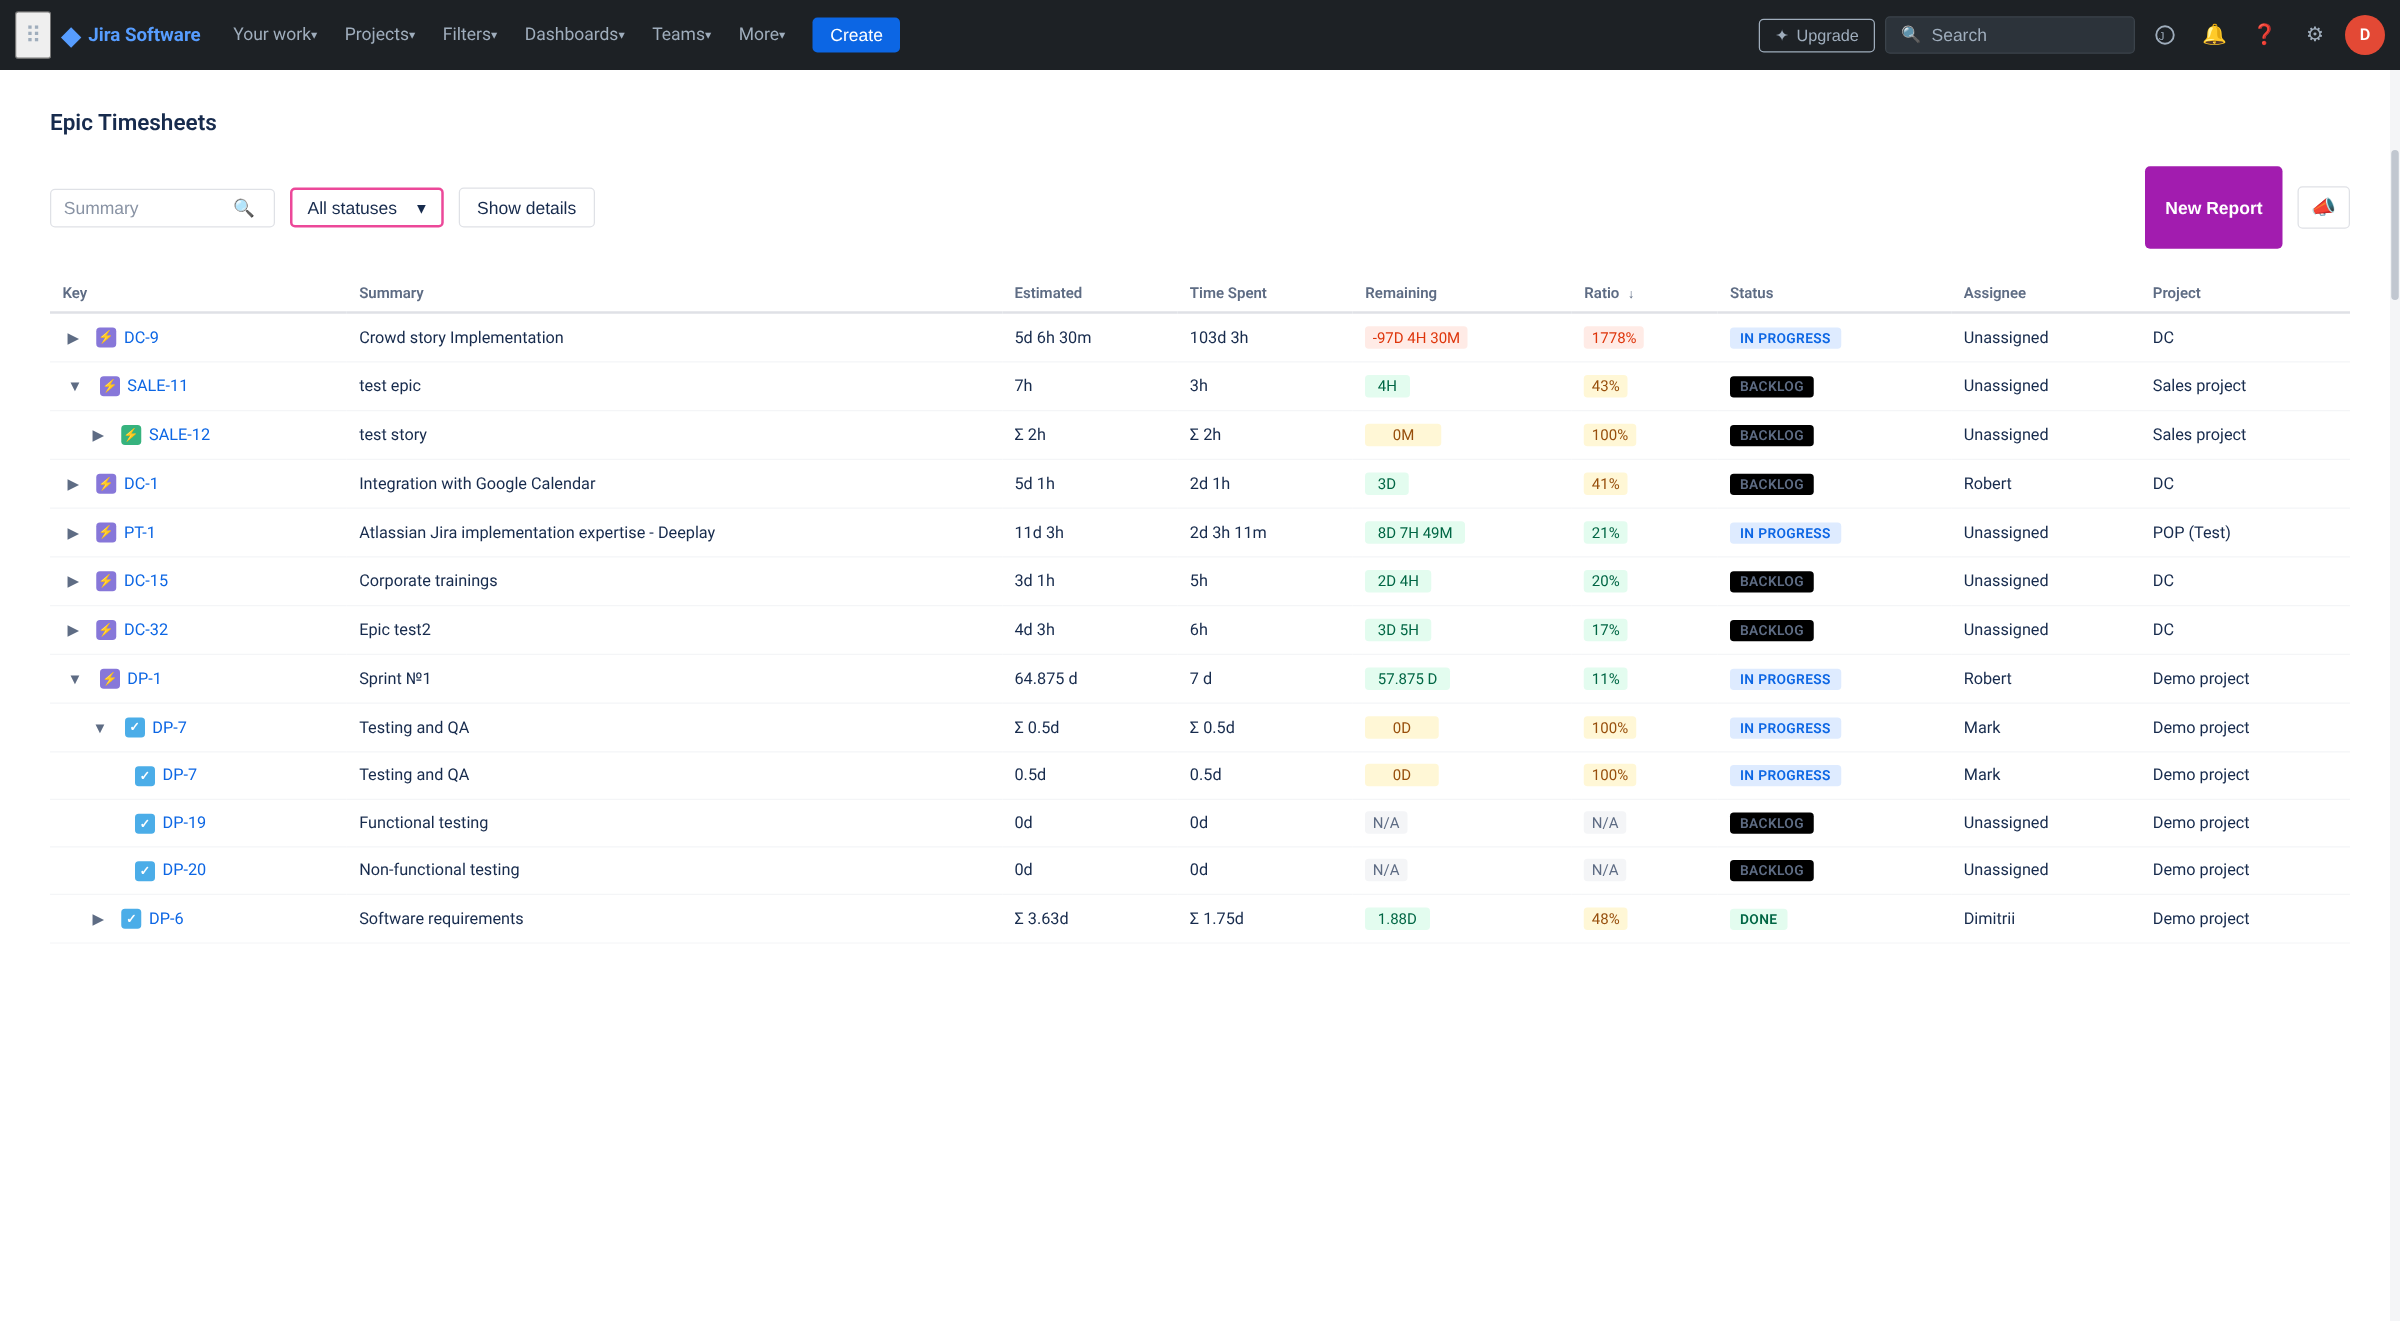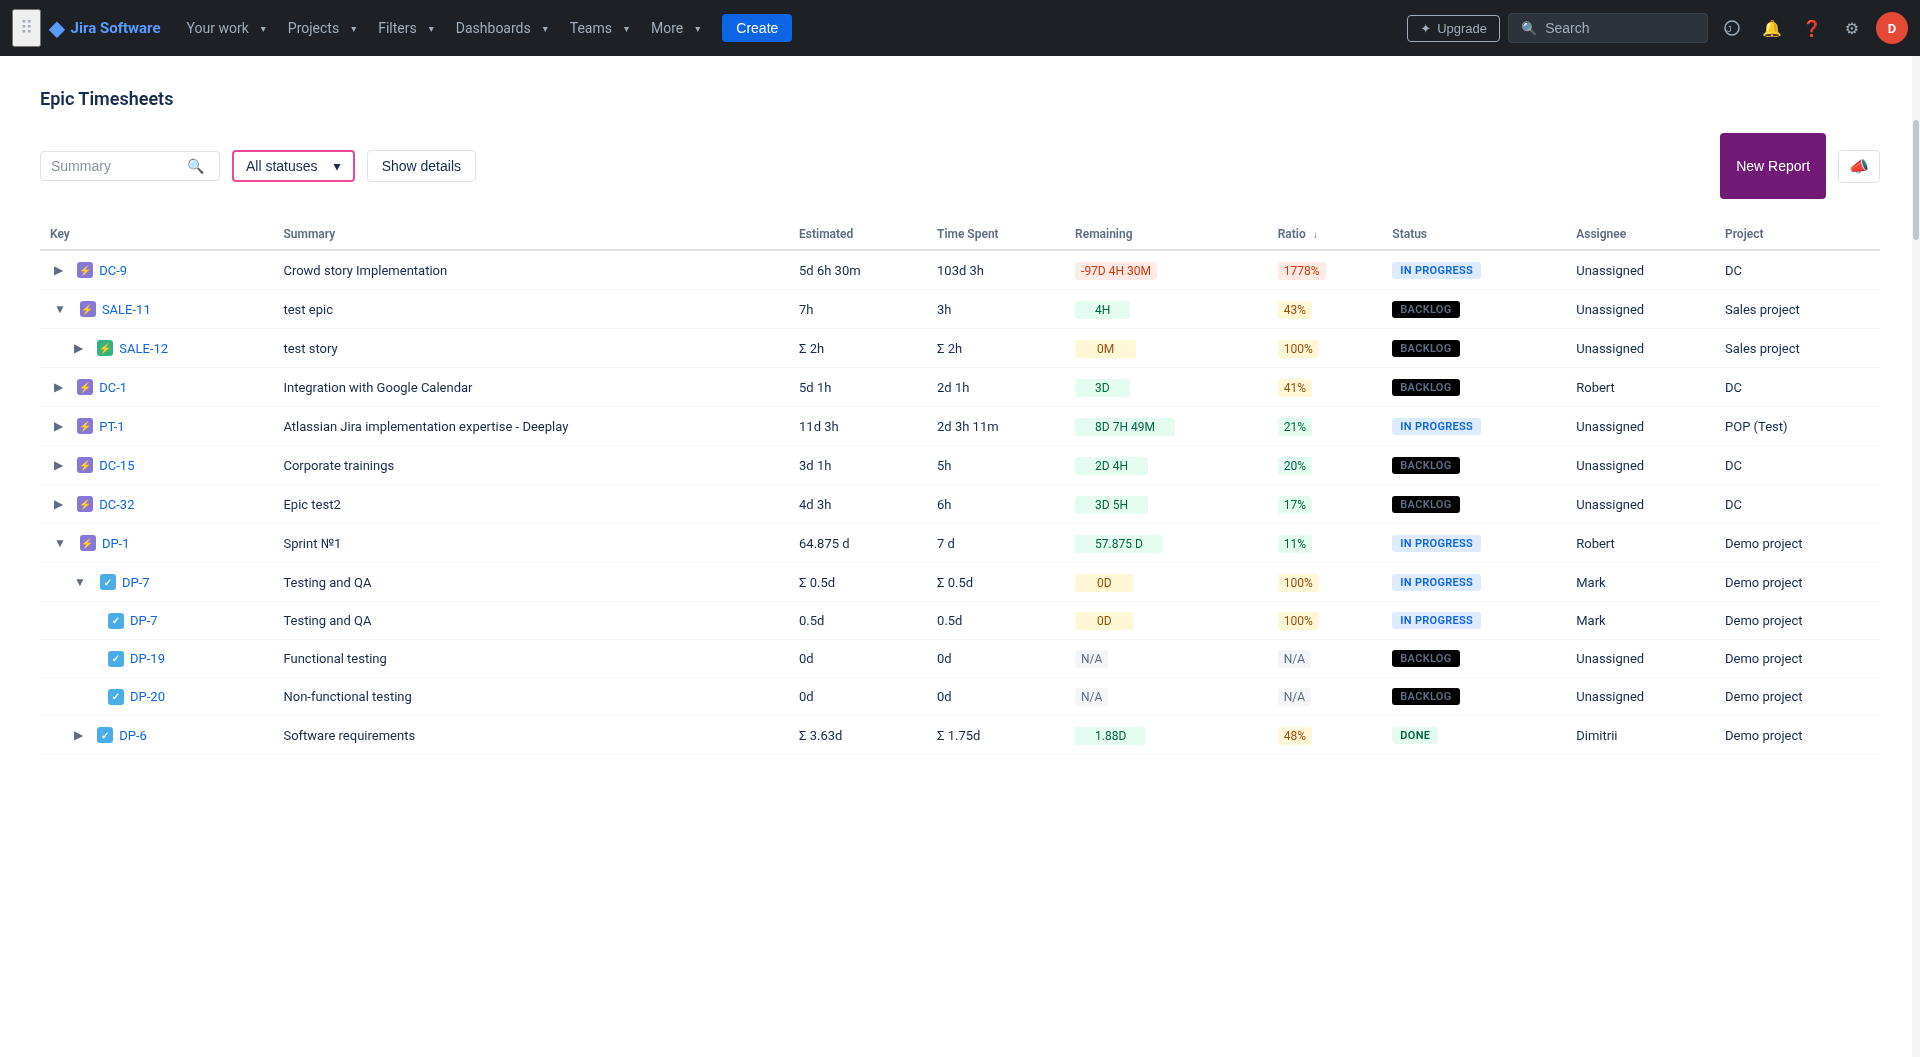--- a/index.html
+++ b/index.html
@@ -10,21 +10,21 @@
       display: flex; align-items: center; height: 56px;
       background: #1d2125; padding: 0 12px; gap: 8px;
       position: fixed; top: 0; left: 0; right: 0; z-index: 100;
     }
     .topnav-apps { color: #9fadbc; font-size: 18px; cursor: pointer; padding: 6px; }
     .topnav-logo { display: flex; align-items: center; gap: 6px; color: #579dff; font-weight: 700; font-size: 15px; margin-right: 8px; }
     .topnav-logo .diamond { color: #579dff; font-size: 20px; }
     .topnav-nav { display: flex; align-items: center; gap: 2px; }
     .topnav-nav-item {
       color: #9fadbc; font-size: 14px; padding: 6px 10px; border-radius: 4px;
-      cursor: pointer; display: flex; align-items: center; gap: 12px;
+      cursor: pointer; display: flex; align-items: center; gap: 0;
       white-space: nowrap;
     }
     .topnav-nav-item .chevron { font-size: 10px; }
     .topnav-create {
       background: #0c66e4; color: #fff; border: none; border-radius: 4px;
       padding: 6px 14px; font-size: 14px; font-weight: 500; cursor: pointer;
       margin-left: 4px;
       text-align: right;
     }
     .topnav-right { margin-left: auto; display: flex; align-items: center; gap: 8px; }
@@ -72,22 +72,22 @@
     .filter-btn {
       display: flex; align-items: center; gap: 16px; padding: 6px 12px;
       border: 2px solid #ec4899; border-radius: 4px; background: #fff;
       color: #172b4d; font-size: 14px; cursor: pointer;
     }
     .show-details-btn {
       padding: 7px 14px; border: 1px solid #dfe1e6; border-radius: 4px;
       background: #fff; color: #172b4d; font-size: 14px; cursor: pointer;
     }
     .new-report-btn {
-      margin-left: auto; padding: 25px 16px; background: #701a75; color: #fff;
-      border: none; border-radius: 4px; font-size: 14px; font-weight: 400;
+      margin-left: auto; padding: 25px 16px; background: #a21caf; color: #fff;
+      border: none; border-radius: 4px; font-size: 14px; font-weight: 700;
       cursor: pointer;
     }
     .announce-btn {
       padding: 6px 10px; border: 1px solid #dfe1e6; border-radius: 4px;
       background: #fff; cursor: pointer; font-size: 16px;
     }
 
     
     .table-wrap { overflow-x: auto; }
     table { width: 100%; border-collapse: collapse; }
@@ -122,21 +122,21 @@
     .badge {
       display: inline-block; padding: 2px 8px; border-radius: 3px;
       font-size: 11px; font-weight: 600; letter-spacing: 0.3px;
     }
     .badge-inprogress { background: #deebff; color: #0c66e4; }
     .badge-backlog { background: #000000; color: #5e6c84; }
     .badge-done { background: #e3fcef; color: #006644; }
 
     
     .rem-red { color: #de350b; background: #ffebe6; padding: 2px 6px; border-radius: 3px; font-size: 12px; }
-    .rem-green { color: #006644; background: #e3fcef; padding: 2px 20px; border-radius: 3px; font-size: 12px; }
+    .rem-green { color: #006644; background: #e3fcef; padding: 2px 10px; border-radius: 3px; font-size: 12px; }
     .rem-yellow { color: #974f0c; background: #fff7d6; padding: 2px 22px; border-radius: 3px; font-size: 12px; }
     .rem-gray { color: #5e6c84; background: #f4f5f7; padding: 2px 6px; border-radius: 3px; font-size: 12px; }
 
     .ratio-red { color: #de350b; background: #ffebe6; padding: 2px 6px; border-radius: 3px; font-size: 12px; }
     .ratio-yellow { color: #974f0c; background: #fff7d6; padding: 2px 6px; border-radius: 3px; font-size: 12px; }
     .ratio-green { color: #006644; background: #e3fcef; padding: 2px 6px; border-radius: 3px; font-size: 12px; }
     .ratio-gray { color: #5e6c84; background: #f4f5f7; padding: 2px 6px; border-radius: 3px; font-size: 12px; }
 
     .scrollbar-hint {
       position: fixed; right: 0; top: 56px; bottom: 0; width: 8px;

